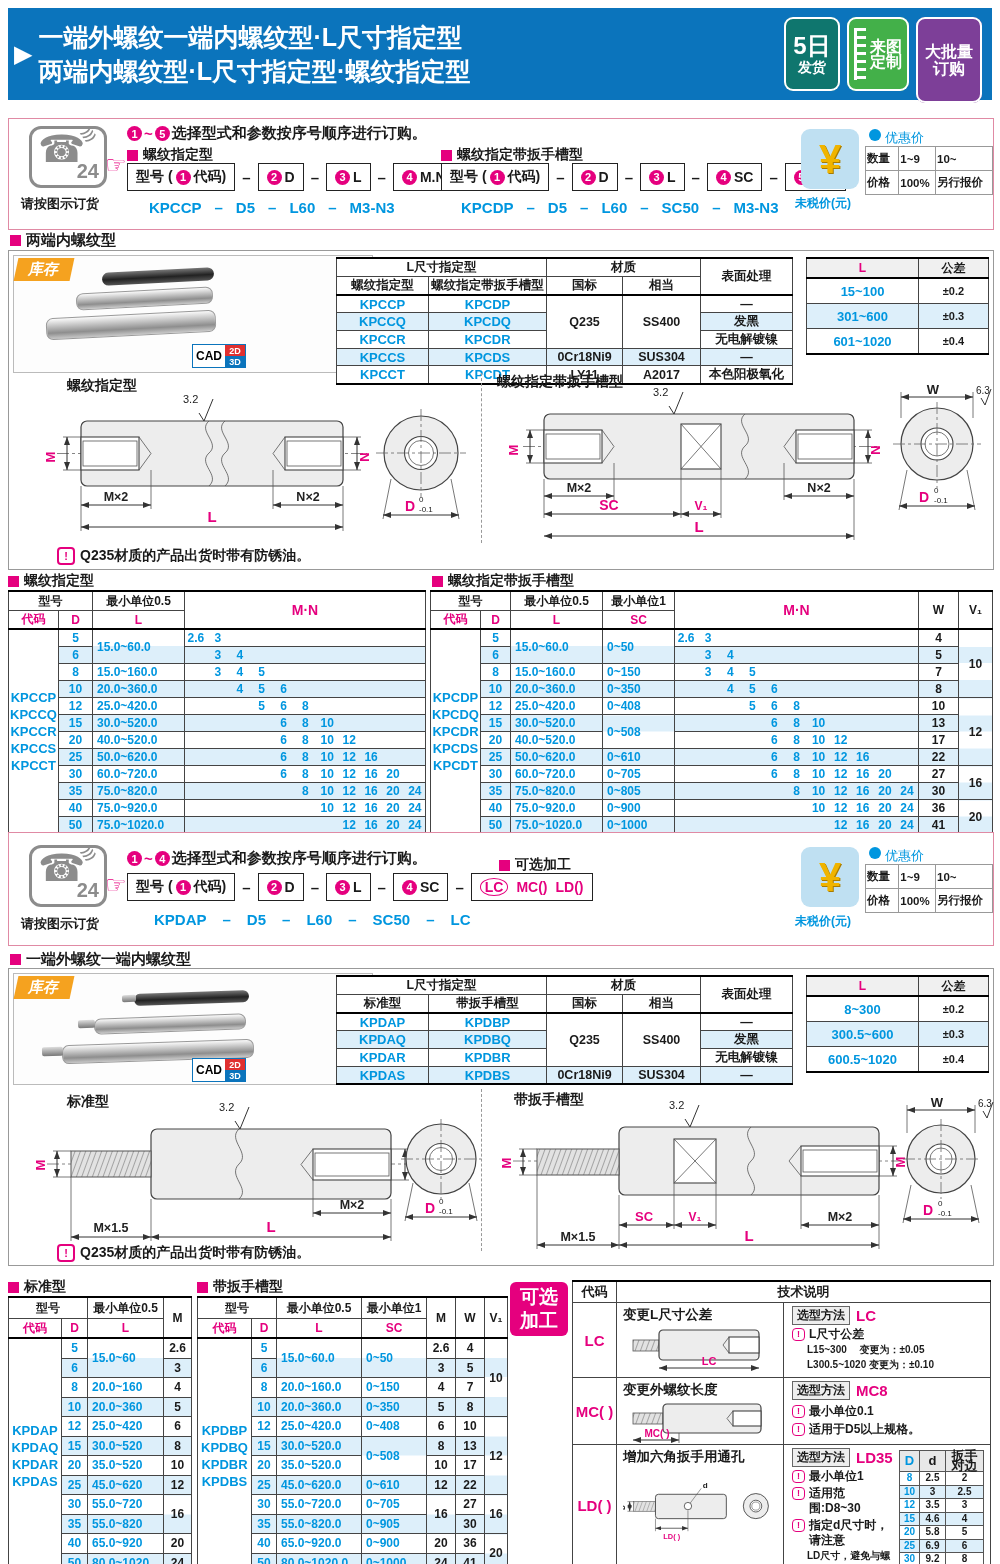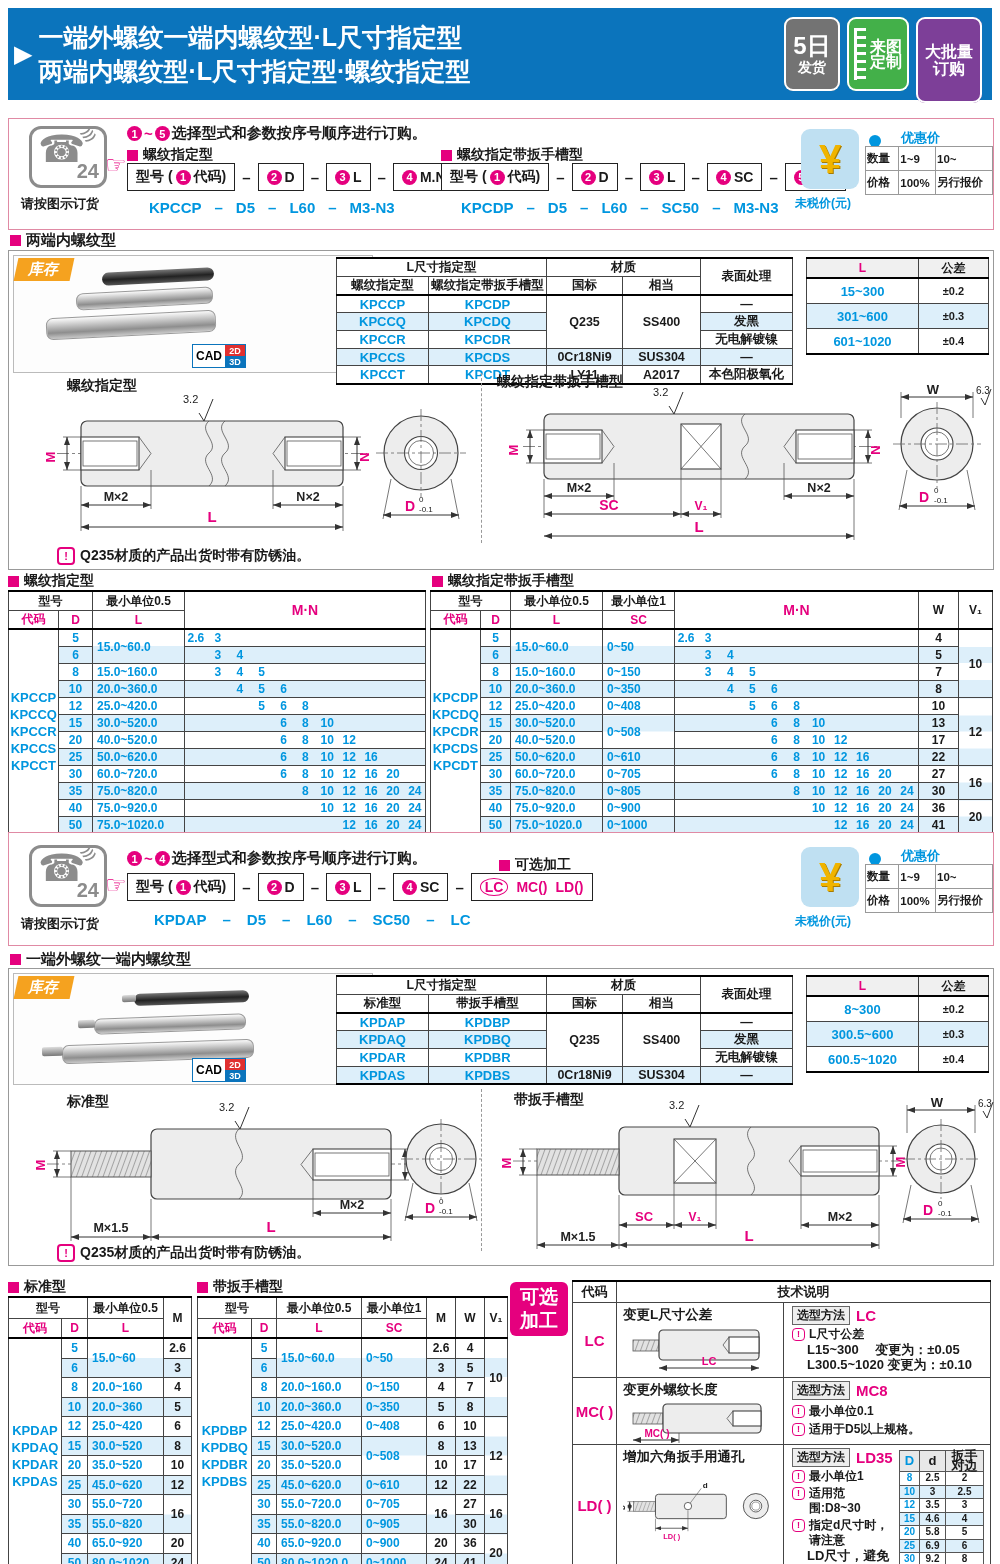--- a/index.html
+++ b/index.html
@@ -32,21 +32,21 @@
 .ex-row{display:flex;gap:13px;font-size:15px;font-weight:bold;color:#0096df;white-space:nowrap}
 .phone{border:3px solid #8c8c8c;border-radius:12px;width:72px;height:56px;position:relative;color:#8c8c8c}
 .ph-glyph{position:absolute;left:6px;top:-2px;font-size:38px}
 .ph-24{position:absolute;right:5px;bottom:2px;font-size:20px;font-weight:bold}
 .ph-waves{position:absolute;right:8px;top:-2px;font-size:13px;font-weight:bold;transform:rotate(55deg)}
 .hand{color:#e5007e;font-size:24px}
 .onote{font-size:13px;font-weight:bold}
 
 .yenbox{background:#bfe0f2;border-radius:9px;display:flex;align-items:center;justify-content:center}
 .yen{color:#f0b400;font-size:40px;font-weight:bold;text-shadow:1px 1px 0 #a87b00}
-.ptitle{display:flex;align-items:flex-end;gap:20px;color:#0096df;font-size:13px;font-weight:bold}
+.ptitle{display:flex;align-items:flex-start;gap:4px;color:#0096df;font-size:13px;font-weight:normal}
 .pdot{width:12px;height:12px;border-radius:50%;background:#0096df}
 .ptable{border-collapse:collapse}
 .ptable td{border:1px solid #999;font-size:11.5px;font-weight:bold;text-align:left;height:21px;white-space:nowrap}
 .untx{color:#0096df;font-size:12px;font-weight:bold}
 
 .sec-title{font-size:15px;font-weight:bold;display:flex;align-items:center}
 .panel{border:1px solid #999;background:#fff}
 .photo{border:1px solid #bbb;background:#fdfdfd;position:relative}
 .stockbadge{position:absolute;left:2px;top:2px;width:56px;height:23px;background:#f5a21f;
 transform:skewX(-12deg);display:flex;align-items:center;justify-content:center;color:#fff;
@@ -114,21 +114,21 @@
 .odesc{display:flex;height:100%}
 .odleft{width:160px;padding:3px 0 0 6px}
 .odright{border-left:1px solid #444;flex:1;padding:3px 6px 0 8px}
 .odtitle{font-size:13.5px;font-weight:bold}
 .mline{display:flex;align-items:center;gap:6px;margin-bottom:2px}
 .mlabel{border:1px solid #666;background:#eee;font-size:12px;font-weight:bold;padding:0 4px;
 height:17px;display:inline-flex;align-items:center}
 .mcode{color:#e5007e;font-size:15px;font-weight:bold}
 .onoteline{display:flex;align-items:flex-start;gap:4px;font-size:12px;font-weight:bold;line-height:15px}
 .onoteline .nicon{width:11px;height:11px;font-size:9px;border-width:1.5px;margin-top:1px}
-.indent{padding-left:15px;font-size:13px;font-weight:bold;line-height:15px}
+.indent{padding-left:15px;font-size:10px;font-weight:bold;line-height:15px}
 table.mini{border-collapse:collapse;table-layout:fixed}
 .mini th,.mini td{border:1px solid #555;font-size:10px;font-weight:bold;text-align:center;padding:0}
 .mini th{background:#e8e8e8;height:22px;white-space:normal;line-height:10px}
 .mini td{height:12.5px}
 .mini td.mD{color:#0096df}
 .mini tr.s td{background:#ddeffa}
 .mini th.mDh{color:#0096df}
 </style>
 </head>
 <body>
@@ -145,21 +145,21 @@
 </defs>
   </svg>
 
 <div class="abs hdr" style="left:8px;top:8px;width:984px;height:92px">
   <div class="hdr-arrow">▶</div>
   <div class="hdr-subs">
     <div>一端外螺纹一端内螺纹型·L尺寸指定型</div>
     <div>两端内螺纹型·L尺寸指定型·螺纹指定型</div>
   </div>
   <div style="position:absolute;right:10px;top:9px;display:flex;gap:7px">
-    <div class="badge" style="width:56px;height:74px;background:#737373">
+    <div class="badge" style="width:56px;height:74px;background:#0f766e">
       <span class="big">5日</span>
       <span class="small">发货</span>
     </div>
     <div class="badge" style="width:62px;height:74px;background:#43b049;flex-direction:row;gap:4px">
       <span class="ruler"></span>
       <span style="display:flex;flex-direction:column;align-items:center">
         <span class="small" style="font-size:16px">来图</span>
         <span class="small" style="font-size:16px">定制</span>
       </span>
     </div>
@@ -374,21 +374,21 @@
         <col style="width:70px">
       </colgroup>
     <thead>
         <tr>
       <th class="hb mag">L</th>
       <th class="hb">公差</th>
     </tr>
       </thead>
     <tbody>
       <tr>
-          <td class="lval">15~300</td>
+          <td class="lval">15~100</td>
           <td class="tval">±0.2</td>
         </tr>
       <tr class="s">
           <td class="lval">301~600</td>
           <td class="tval">±0.3</td>
         </tr>
       <tr>
           <td class="lval">601~1020</td>
           <td class="tval">±0.4</td>
         </tr>

